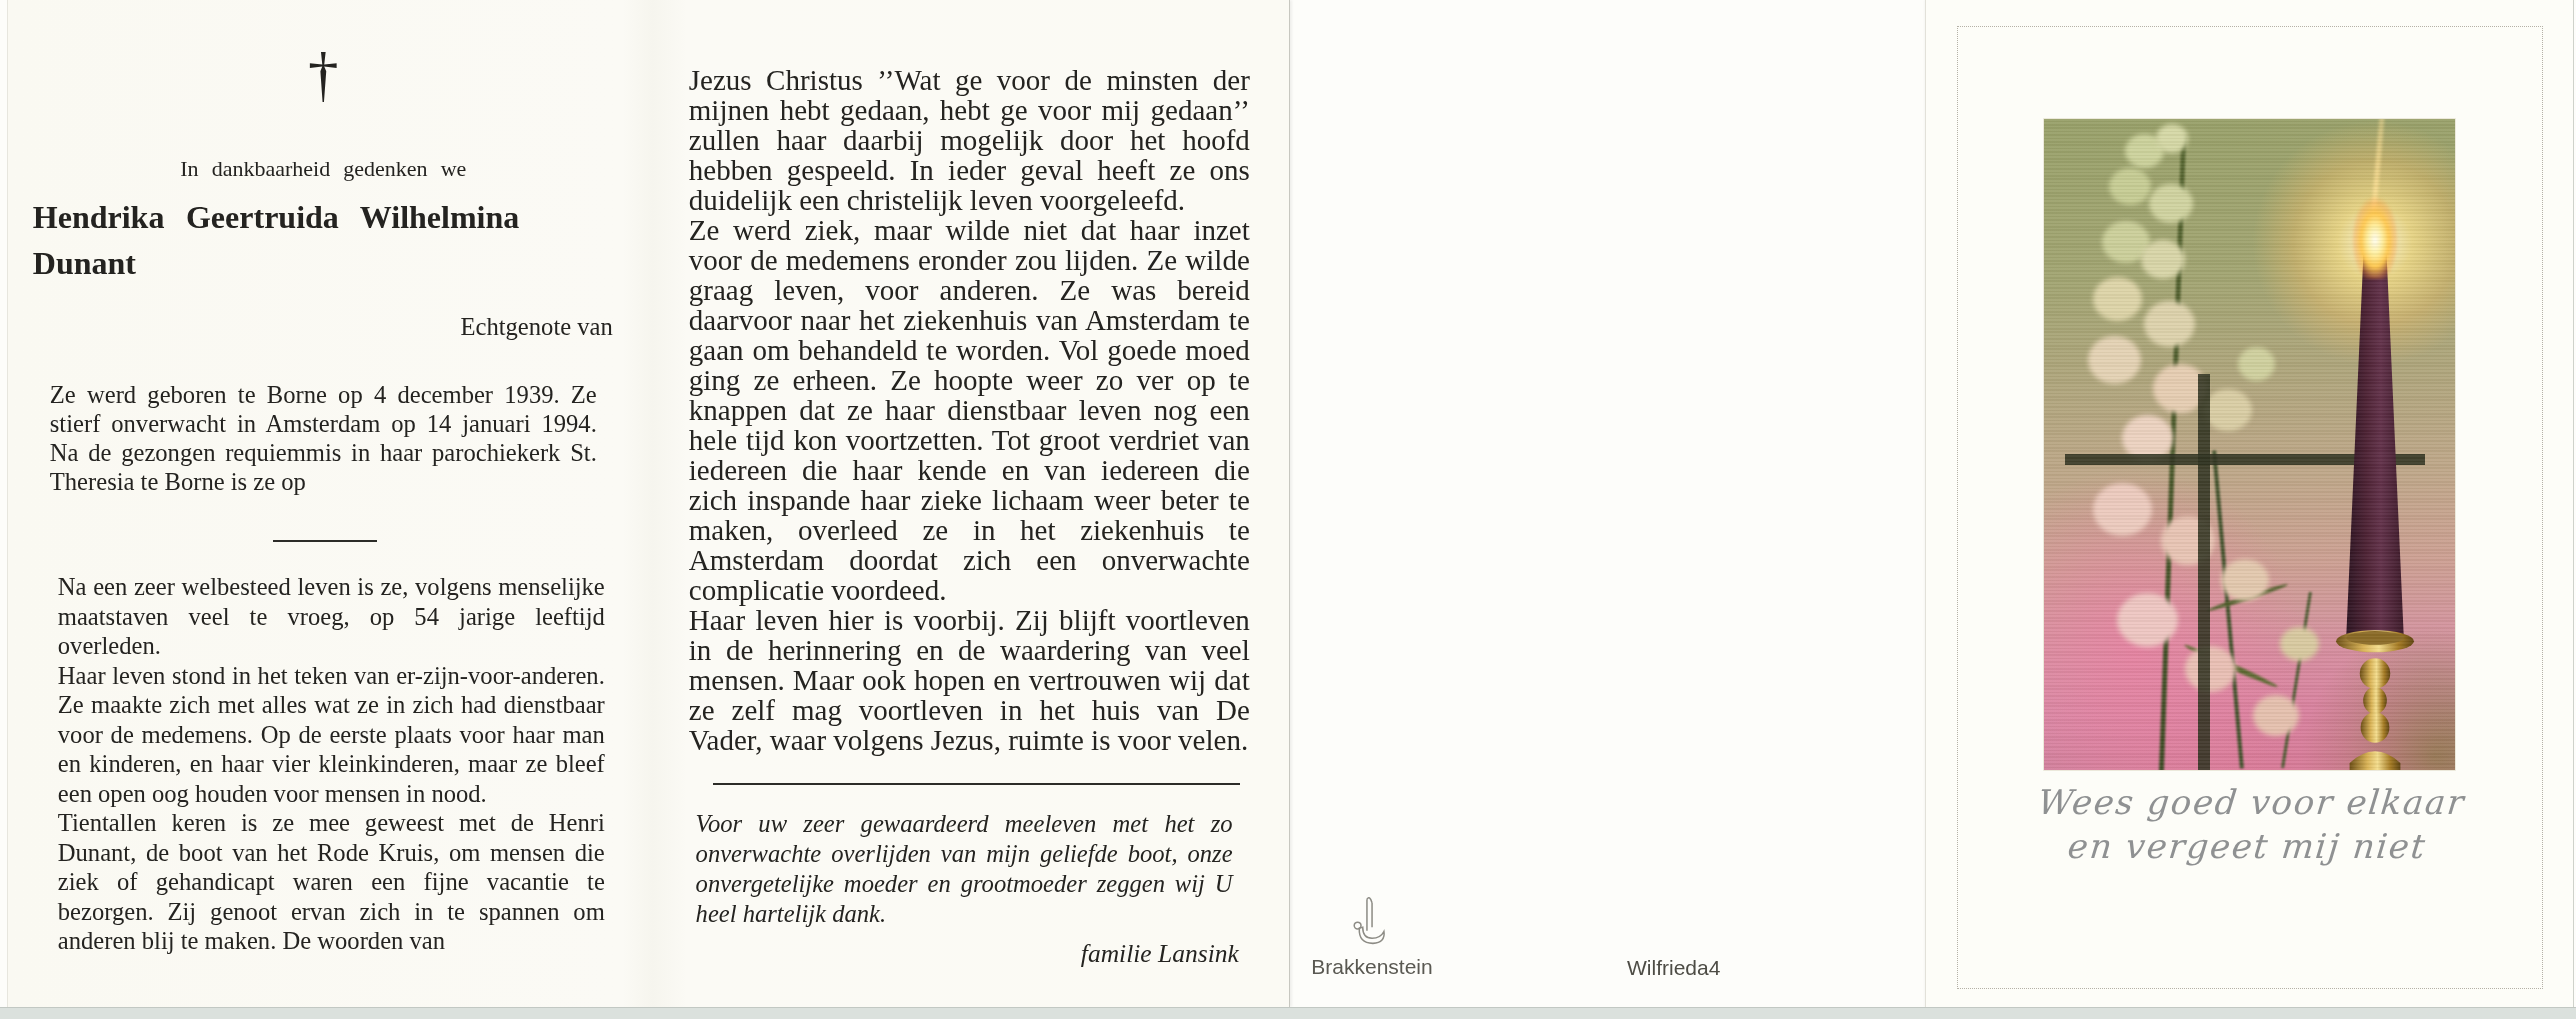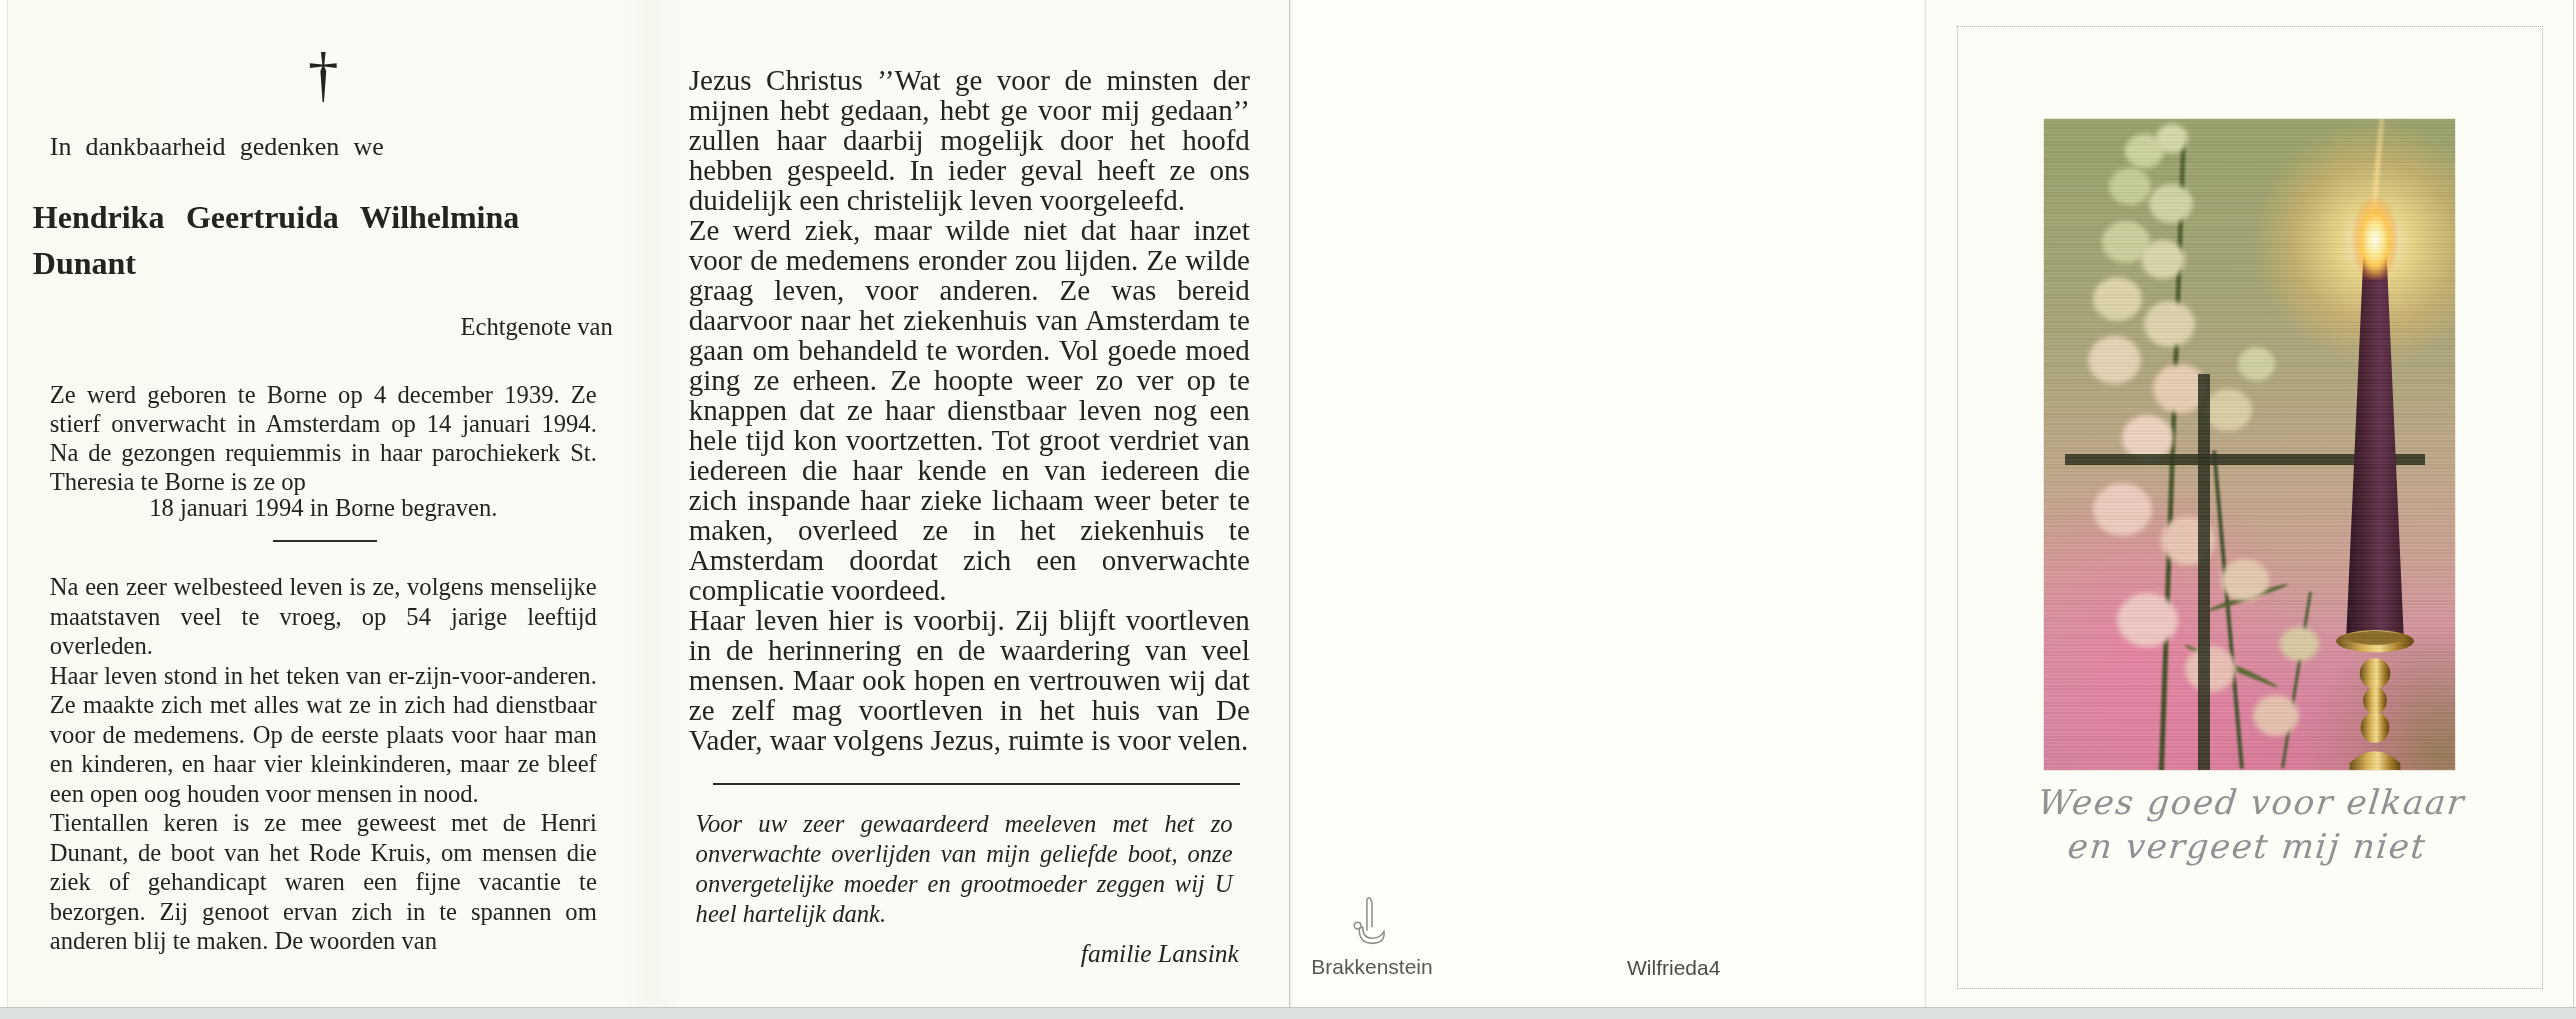--- a/index.html
+++ b/index.html
@@ -12,31 +12,31 @@
              box-shadow:1.7px 0 2.5px rgba(0,0,0,0.06);}
   .card-right{position:absolute;left:1925px;top:0;width:647px;height:1007px;
               background:#fdfdf8;border-left:0.8px solid #e2e1d9;border-right:1.7px solid #cfd2cb;
               box-shadow:-0.8px 0 1.7px rgba(0,0,0,0.03);}
   .scanner-strip{position:absolute;left:0;top:1007px;width:2576px;height:12px;
                  background:#dbe1dd;border-top:1.7px solid #c2c8c3;}
   
   .col1{position:absolute;left:42px;top:0;width:547px;height:1007px;}
   .cross-glyph{position:absolute;left:0;top:44px;width:100%;text-align:center;
                font-size:61px;line-height:61px;font-weight:400;}
-  .intro-line{position:absolute;left:0;top:132px;width:100%;text-align:left;
-              font-size:26px;word-spacing:7.6px;}
+  .intro-line{position:absolute;left:0;top:156px;width:100%;text-align:center;
+              font-size:22px;word-spacing:7.6px;}
   .deceased-name{position:absolute;left:-17px;top:194px;width:581px;
                  font-size:32px;font-weight:bold;line-height:46px;word-spacing:13.6px;}
   .spouse-label{position:absolute;left:16px;top:313px;width:100%;text-align:right;font-size:24.6px;}
   .spouse-name{position:absolute;left:-12px;top:341px;width:571px;text-align:center;font-size:24.6px;word-spacing:4.2px;}
   .birthdeath{position:absolute;left:0;top:380px;width:547px;font-size:24.6px;line-height:29px;
               text-align:justify;}
   .birthdeath-last{position:absolute;left:0;top:494px;width:100%;text-align:center;font-size:24.6px;}
   .rule-short{position:absolute;left:223px;top:540px;width:104px;border-top:2.5px solid #2c2c28;}
-  .col1-body{position:absolute;left:0;top:572px;width:547px;font-size:24.6px;line-height:29.5px;
+  .col1-body{position:absolute;left:8px;top:572px;width:547px;font-size:24.6px;line-height:29.5px;
              text-align:justify;}
   .col1-body p,.col2-body p{margin:0;}
   
   .col2{position:absolute;left:681px;top:0;width:561px;height:1007px;}
   .col2-body{position:absolute;left:0;top:65px;width:561px;font-size:29px;line-height:30px;
              text-align:justify;}
   .rule-long{position:absolute;left:24px;top:783px;width:527px;border-top:2.5px solid #2c2c28;}
   .thanks{position:absolute;left:6.8px;top:809px;width:537px;font-size:24.6px;line-height:30px;
           font-style:italic;text-align:justify;}
   .signature{position:absolute;left:0;top:939px;width:550px;text-align:right;
@@ -87,21 +87,20 @@
 
     <section class="col1">
       <div class="cross-glyph">†</div>
       <div class="intro-line">In dankbaarheid gedenken we</div>
       <div class="deceased-name">
         <span>Hendrika Geertruida Wilhelmina</span><br>
         <span>Dunant</span>
       </div>
       <div class="spouse-label">Echtgenote van</div>
       <div class="birthdeath">Ze werd geboren te Borne op 4 december 1939. Ze stierf onverwacht in Amsterdam op 14 januari 1994. Na de gezongen requiemmis in haar parochiekerk St. Theresia te Borne is ze op</div>
-      <div class="birthdeath-last">18 januari 1994 in Borne begraven.</div>
       <div class="rule-short"></div>
       <div class="col1-body">
         <p>Na een zeer welbesteed leven is ze, volgens menselijke maatstaven veel te vroeg, op 54 jarige leeftijd overleden.</p>
         <p>Haar leven stond in het teken van er-zijn-voor-anderen. Ze maakte zich met alles wat ze in zich had dienstbaar voor de medemens. Op de eerste plaats voor haar man en kinderen, en haar vier kleinkinderen, maar ze bleef een open oog houden voor mensen in nood.</p>
         <p>Tientallen keren is ze mee geweest met de Henri Dunant, de boot van het Rode Kruis, om mensen die ziek of gehandicapt waren een fijne vacantie te bezorgen. Zij genoot ervan zich in te spannen om anderen blij te maken. De woorden van</p>
       </div>
     </section>
 
     <section class="col2">
       <div class="col2-body">

